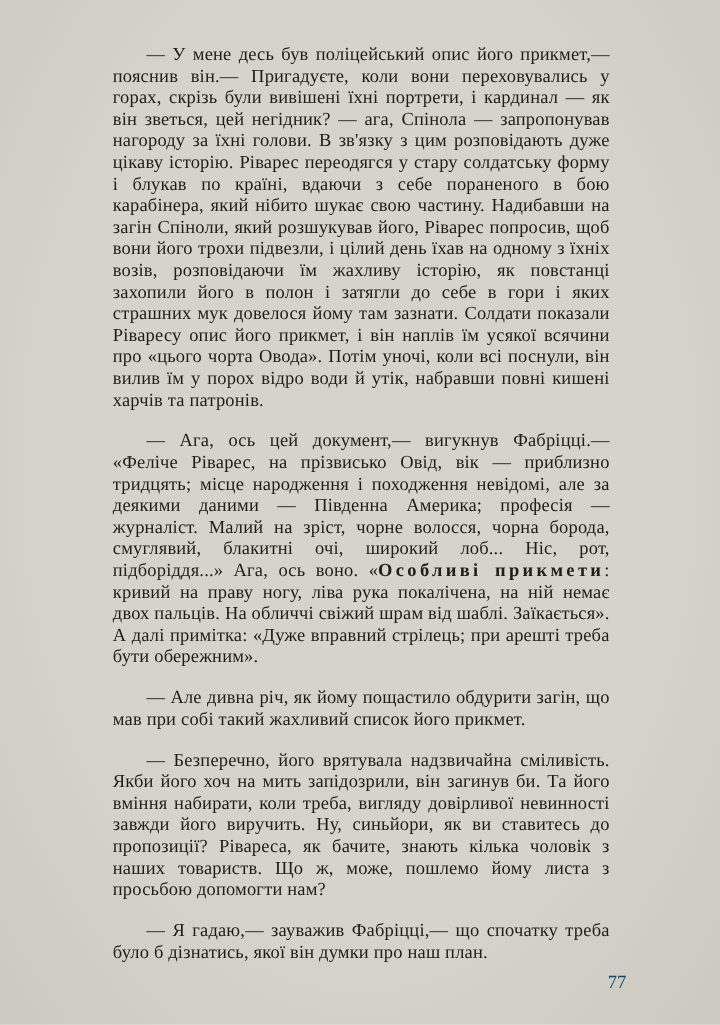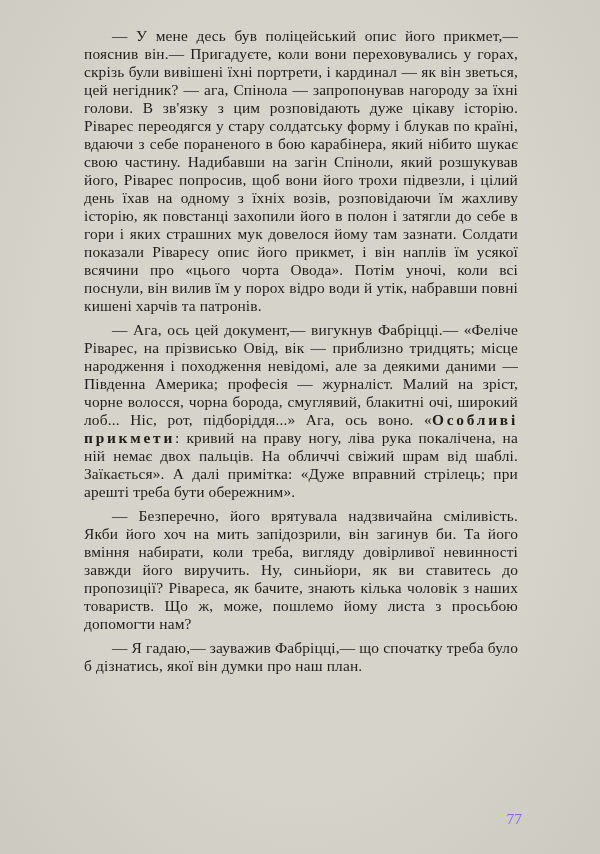--- a/index.html
+++ b/index.html
@@ -21,39 +21,40 @@
     padding: 21px 76px 0 78px;
     color: #1e1d1a;
   }
   .text-block {
     font-size: 15.4px;
     line-height: 18px;
     text-align: justify;
     letter-spacing: 0.01em;
   }
   .text-block p {
-    margin: 6px;
+    margin: 16px;
     text-indent: 28px;
   }
   .emphasis-spaced {
     letter-spacing: 0.18em;
     font-weight: bold;
   }
   .page-number {
     position: absolute;
     right: 78px;
     bottom: 26px;
     font-size: 15.5px;
-    color: #8b5cf6;
+    color: #0c4a6e;
   }
 </style>
 </head>
 <body>
 
 <div class="book-page">
   <div class="text-block">
     <p>— У мене десь був поліцейський опис його прикмет,— пояснив він.— Пригадуєте, коли вони переховувались у горах, скрізь були вивішені їхні портрети, і кардинал — як він зветься, цей негідник? — ага, Спінола — запропонував нагороду за їхні голови. В зв'язку з цим розповідають дуже цікаву історію. Ріварес переодягся у стару солдатську форму і блукав по країні, вдаючи з себе пораненого в бою карабінера, який нібито шукає свою частину. Надибавши на загін Спіноли, який розшукував його, Ріварес попросив, щоб вони його трохи підвезли, і цілий день їхав на одному з їхніх возів, розповідаючи їм жахливу історію, як повстанці захопили його в полон і затягли до себе в гори і яких страшних мук довелося йому там зазнати. Солдати показали Ріваресу опис його прикмет, і він наплів їм усякої всячини про «цього чорта Овода». Потім уночі, коли всі поснули, він вилив їм у порох відро води й утік, набравши повні кишені харчів та патронів.</p>
     <p><span>— Ага, ось цей документ,— вигукнув Фабріцці.— «Феліче Ріварес, на прізвисько Овід, вік — приблизно тридцять; місце народження і походження невідомі, але за деякими даними — Південна Америка; професія — журналіст. Малий на зріст, чорне волосся, чорна борода, смуглявий, блакитні очі, широкий лоб... Ніс, рот, підборіддя...» Ага, ось воно. «</span><span class="emphasis-spaced">Особливі прикмети</span><span>: кривий на праву ногу, ліва рука покалічена, на ній немає двох пальців. На обличчі свіжий шрам від шаблі. Заїкається». А далі примітка: «Дуже вправний стрілець; при арешті треба бути обережним».</span></p>
+    <p>— Але дивна річ, як йому пощастило обдурити загін, що мав при собі такий жахливий список його прикмет.</p>
     <p>— Безперечно, його врятувала надзвичайна сміливість. Якби його хоч на мить запідозрили, він загинув би. Та його вміння набирати, коли треба, вигляду довірливої невинності завжди його виручить. Ну, синьйори, як ви ставитесь до пропозиції? Рівареса, як бачите, знають кілька чоловік з наших товариств. Що ж, може, пошлемо йому листа з просьбою допомогти нам?</p>
     <p>— Я гадаю,— зауважив Фабріцці,— що спочатку треба було б дізнатись, якої він думки про наш план.</p>
   </div>
   <div class="page-number">77</div>
 </div>
 
 </body></html>

